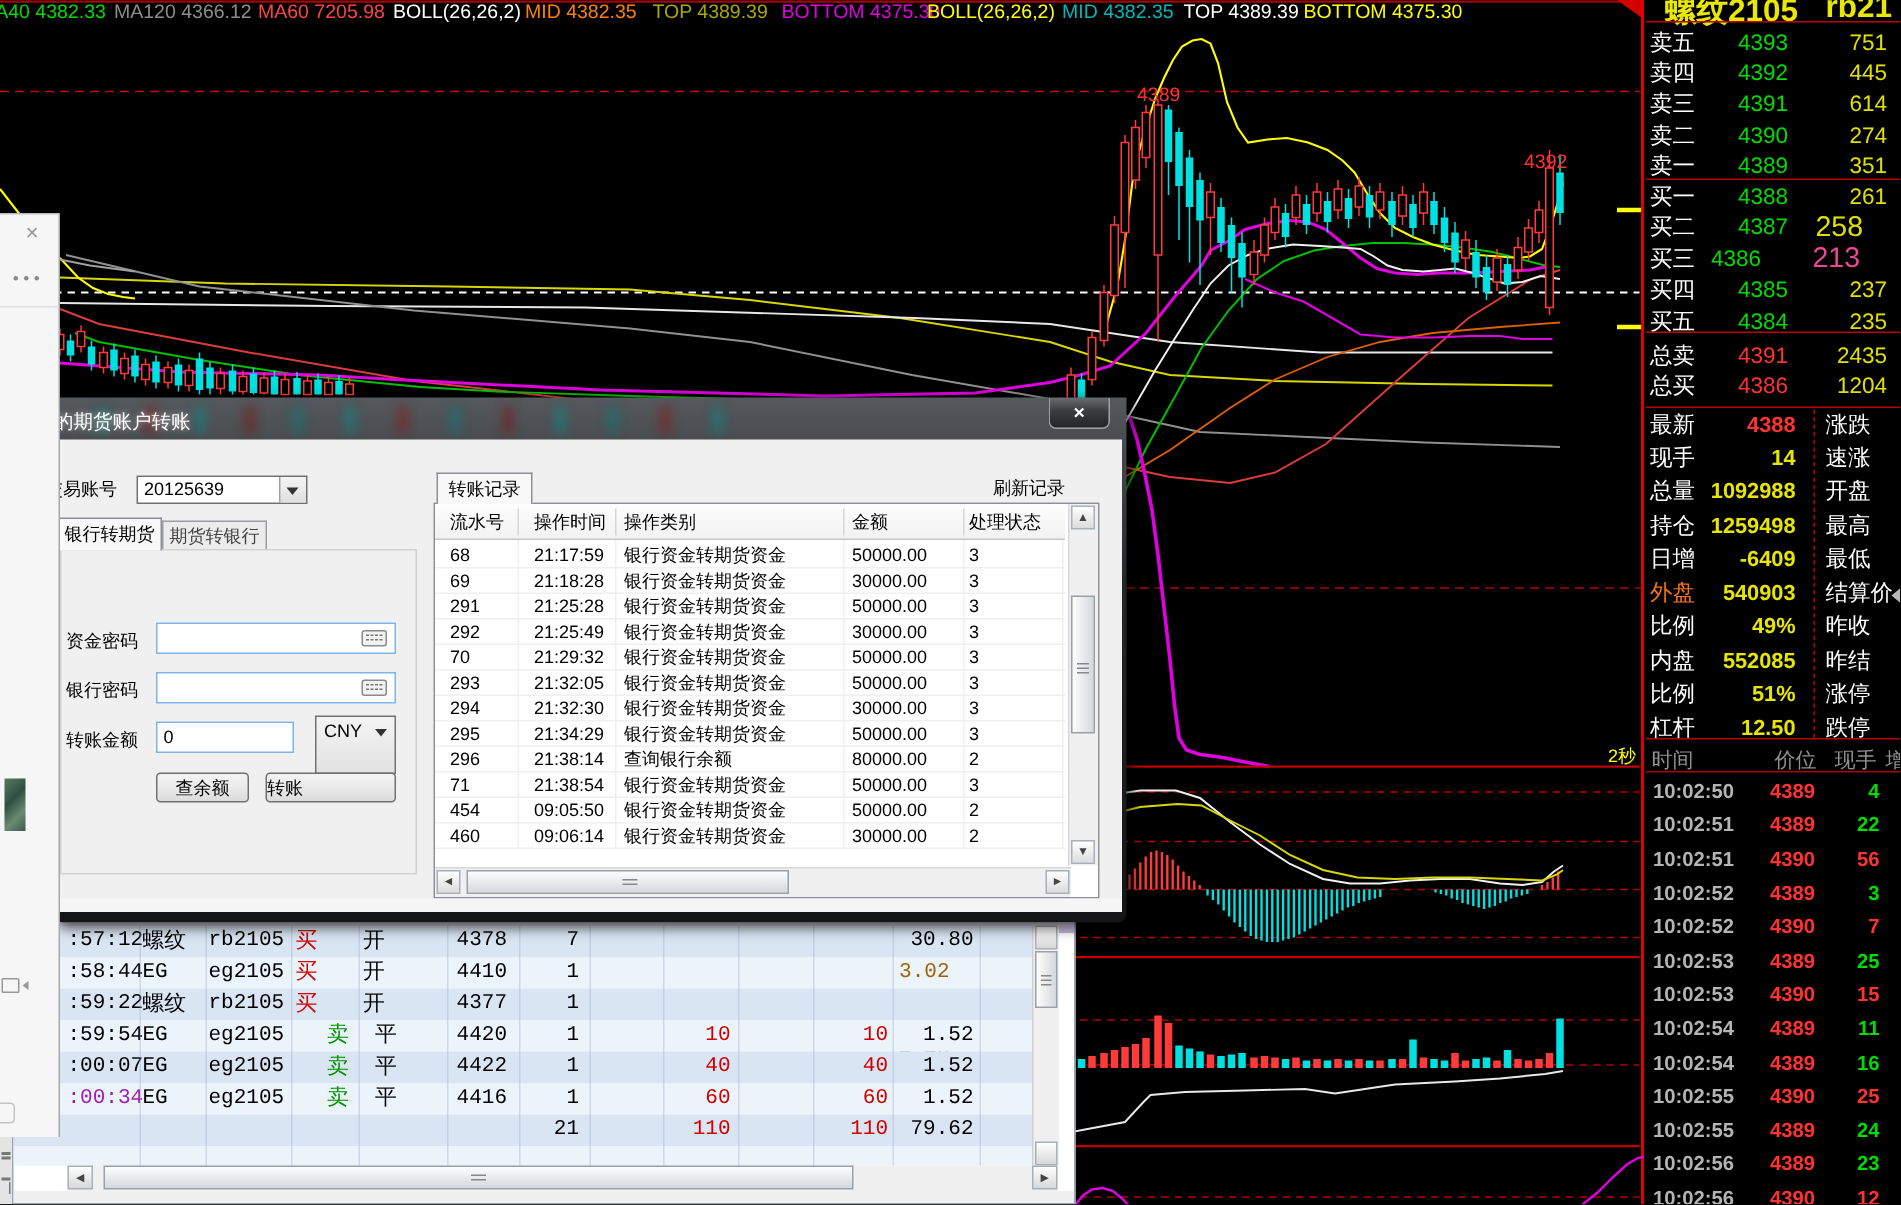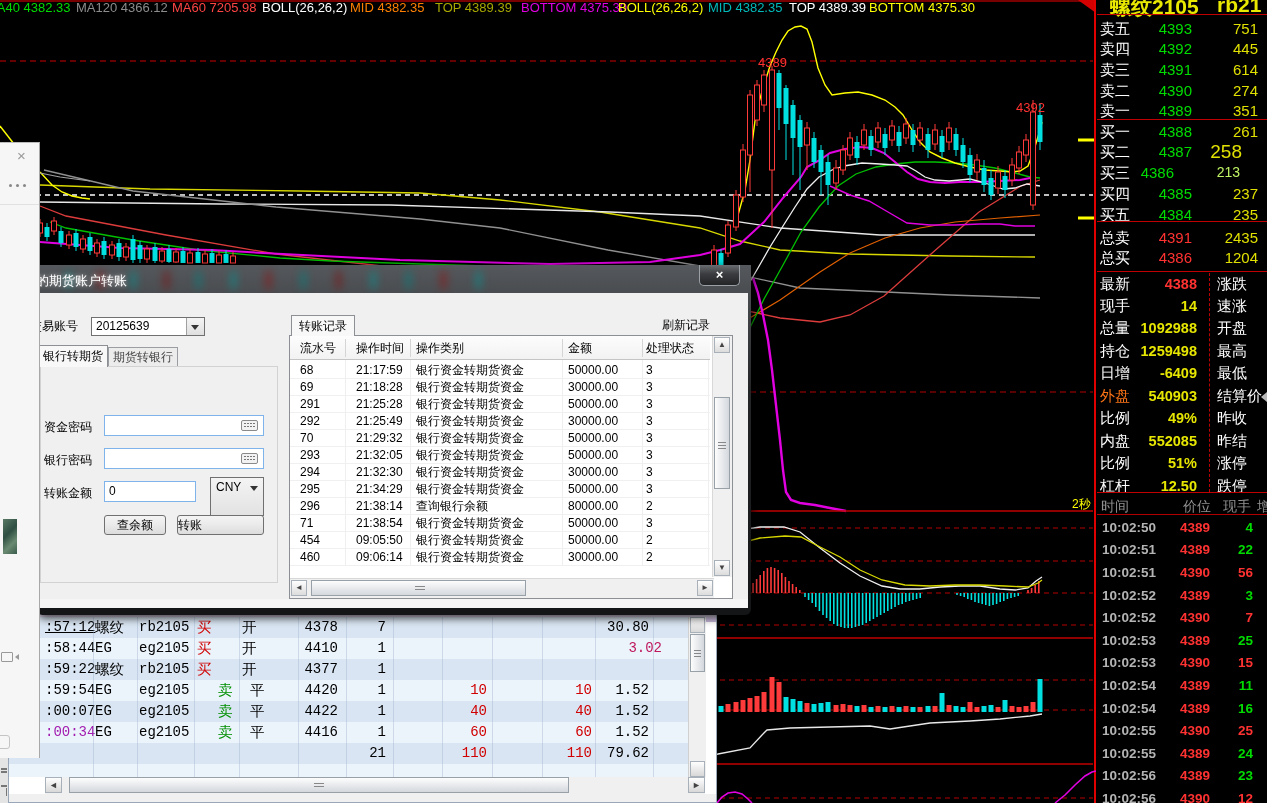--- a/index.html
+++ b/index.html
@@ -372,21 +372,21 @@
         <span style="position:absolute;right:9px;color:#e0e000;font-size:15px">261</span>
       </div>
 <div style="position:absolute;left:0;top:141.4px;width:170px;height:21px;line-height:21px">
         <span style="position:absolute;left:3px;color:#fff;font-size:15px">买二</span>
         <span style="position:absolute;right:75px;color:#00dc00;font-size:15px">4387</span>
         <span style="position:absolute;right:25px;color:#e0e000;font-size:19px">258</span>
       </div>
 <div style="position:absolute;left:0;top:162.1px;width:152px;height:21px;line-height:21px">
         <span style="position:absolute;left:3px;color:#fff;font-size:15px">买三</span>
         <span style="position:absolute;right:75px;color:#00dc00;font-size:15px">4386</span>
-        <span style="position:absolute;right:9px;color:#bef264;font-size:14px">213</span>
+        <span style="position:absolute;right:9px;color:#ec4899;font-size:19px">213</span>
       </div>
 <div style="position:absolute;left:0;top:182.8px;width:170px;height:21px;line-height:21px">
         <span style="position:absolute;left:3px;color:#fff;font-size:15px">买四</span>
         <span style="position:absolute;right:75px;color:#00dc00;font-size:15px">4385</span>
         <span style="position:absolute;right:9px;color:#e0e000;font-size:15px">237</span>
       </div>
 <div style="position:absolute;left:0;top:203.5px;width:170px;height:21px;line-height:21px">
         <span style="position:absolute;left:3px;color:#fff;font-size:15px">买五</span>
         <span style="position:absolute;right:75px;color:#00dc00;font-size:15px">4384</span>
         <span style="position:absolute;right:9px;color:#e0e000;font-size:15px">235</span>
@@ -531,38 +531,38 @@
 </div>
 <div style="position:absolute;left:0;top:758px;width:8px;height:45px;background:#e4e4e4">
       <div style="position:absolute;left:1px;top:10px;width:6px;height:1.5px;background:#777"></div>
       <div style="position:absolute;left:1px;top:13px;width:6px;height:1.5px;background:#777"></div>
       <div style="position:absolute;left:1px;top:27px;width:6px;height:1.5px;background:#777"></div>
       <div style="position:absolute;left:1px;top:30px;width:5px;height:8px;border-right:1.5px solid #777"></div>
     </div>
 <div style="position:absolute;left:8px;top:604px;width:709px;height:199px;background:#fff;border:1px solid #9aa7b8;box-sizing:border-box;overflow:hidden">
 <div style="position:absolute;left:0;top:9px;width:707px;height:8px;background:linear-gradient(#f0eaf8,#d2c4e4 55%,#c8b8dc)"></div>
 <div style="position:absolute;left:0;top:12px;width:680px;height:21px;background:#d9e5f2;line-height:21px;font-family:'Liberation Mono',monospace;font-size:14px">
-<span style="position:absolute;left:36px;color:#000;white-space:pre;text-decoration:underline;">:57:12</span>
+<span style="position:absolute;left:36px;color:#000;white-space:pre;">:57:12</span>
 <span style="position:absolute;left:86px;color:#000;white-space:pre;font-family:'Liberation Sans',sans-serif;font-size:14.5px;">螺纹</span>
 <span style="position:absolute;left:130px;color:#000;white-space:pre;">rb2105</span>
 <span style="position:absolute;left:188px;color:#d00000;white-space:pre;font-family:'Liberation Sans',sans-serif;font-size:14.5px;">买</span>
 <span style="position:absolute;left:233px;color:#000;white-space:pre;font-family:'Liberation Sans',sans-serif;font-size:14.5px;">开</span>
 <span style="position:absolute;right:351px;color:#000;white-space:pre;">4378</span>
 <span style="position:absolute;right:303px;color:#000;white-space:pre;">7</span>
 <span style="position:absolute;right:40px;color:#000;white-space:pre;">30.80</span>
 </div>
 <div style="position:absolute;left:0;top:33px;width:680px;height:21px;background:#ebf3fb;line-height:21px;font-family:'Liberation Mono',monospace;font-size:14px">
 <span style="position:absolute;left:36px;color:#000;white-space:pre;">:58:44</span>
 <span style="position:absolute;left:86px;color:#000;white-space:pre;">EG</span>
 <span style="position:absolute;left:130px;color:#000;white-space:pre;">eg2105</span>
 <span style="position:absolute;left:188px;color:#d00000;white-space:pre;font-family:'Liberation Sans',sans-serif;font-size:14.5px;">买</span>
 <span style="position:absolute;left:233px;color:#000;white-space:pre;font-family:'Liberation Sans',sans-serif;font-size:14.5px;">开</span>
 <span style="position:absolute;right:351px;color:#000;white-space:pre;">4410</span>
 <span style="position:absolute;right:303px;color:#000;white-space:pre;">1</span>
-<span style="position:absolute;right:27px;color:#be185d;white-space:pre;">3.02</span>
+<span style="position:absolute;right:56px;color:#a16207;white-space:pre;">3.02</span>
 </div>
 <div style="position:absolute;left:0;top:54px;width:680px;height:21px;background:#d9e5f2;line-height:21px;font-family:'Liberation Mono',monospace;font-size:14px">
 <span style="position:absolute;left:36px;color:#000;white-space:pre;">:59:22</span>
 <span style="position:absolute;left:86px;color:#000;white-space:pre;font-family:'Liberation Sans',sans-serif;font-size:14.5px;">螺纹</span>
 <span style="position:absolute;left:130px;color:#000;white-space:pre;">rb2105</span>
 <span style="position:absolute;left:188px;color:#d00000;white-space:pre;font-family:'Liberation Sans',sans-serif;font-size:14.5px;">买</span>
 <span style="position:absolute;left:233px;color:#000;white-space:pre;font-family:'Liberation Sans',sans-serif;font-size:14.5px;">开</span>
 <span style="position:absolute;right:351px;color:#000;white-space:pre;">4377</span>
 <span style="position:absolute;right:303px;color:#000;white-space:pre;">1</span>
 <span style="position:absolute;right:56px;color:#a16207;white-space:pre;margin-top:31px;">4.40</span>

